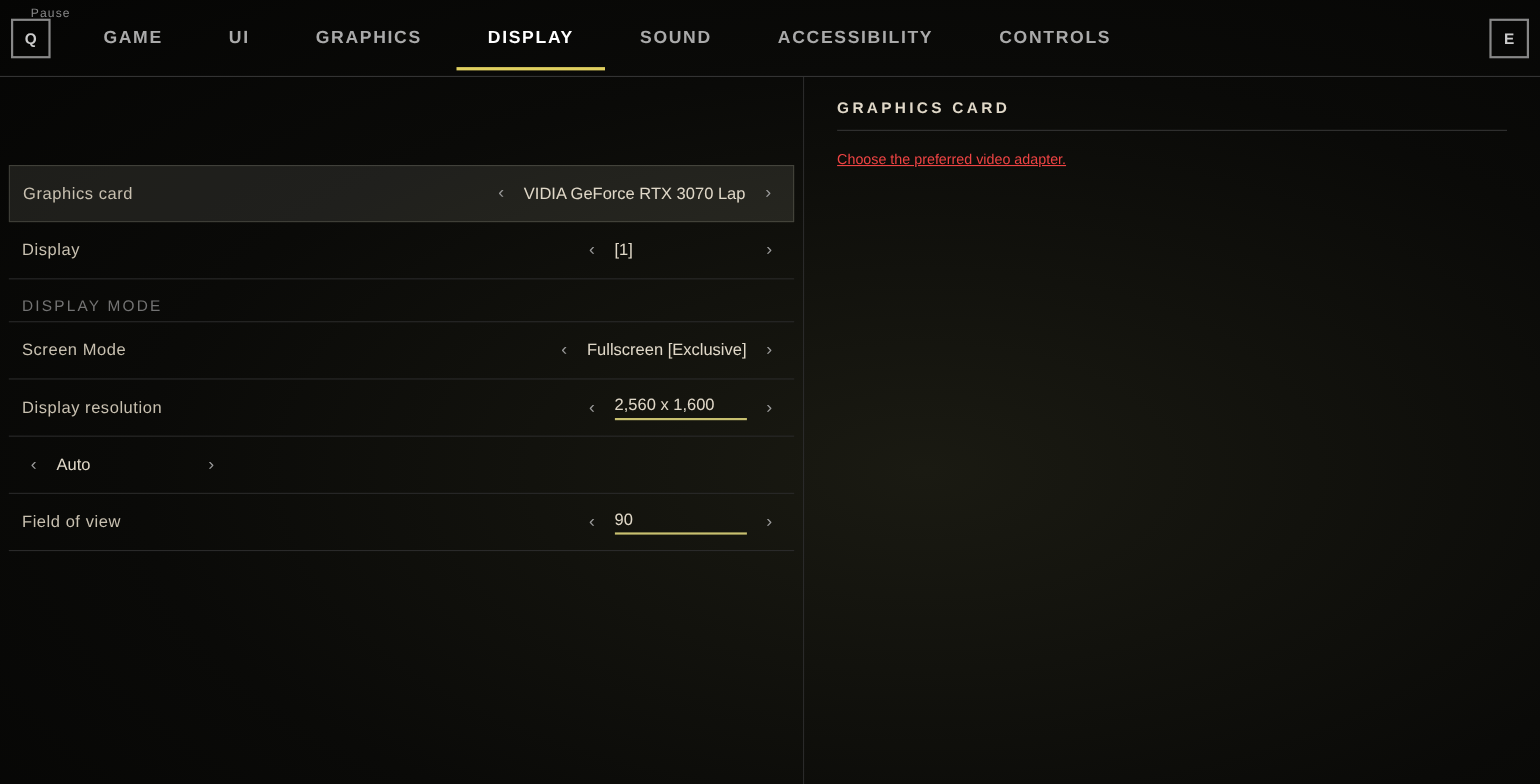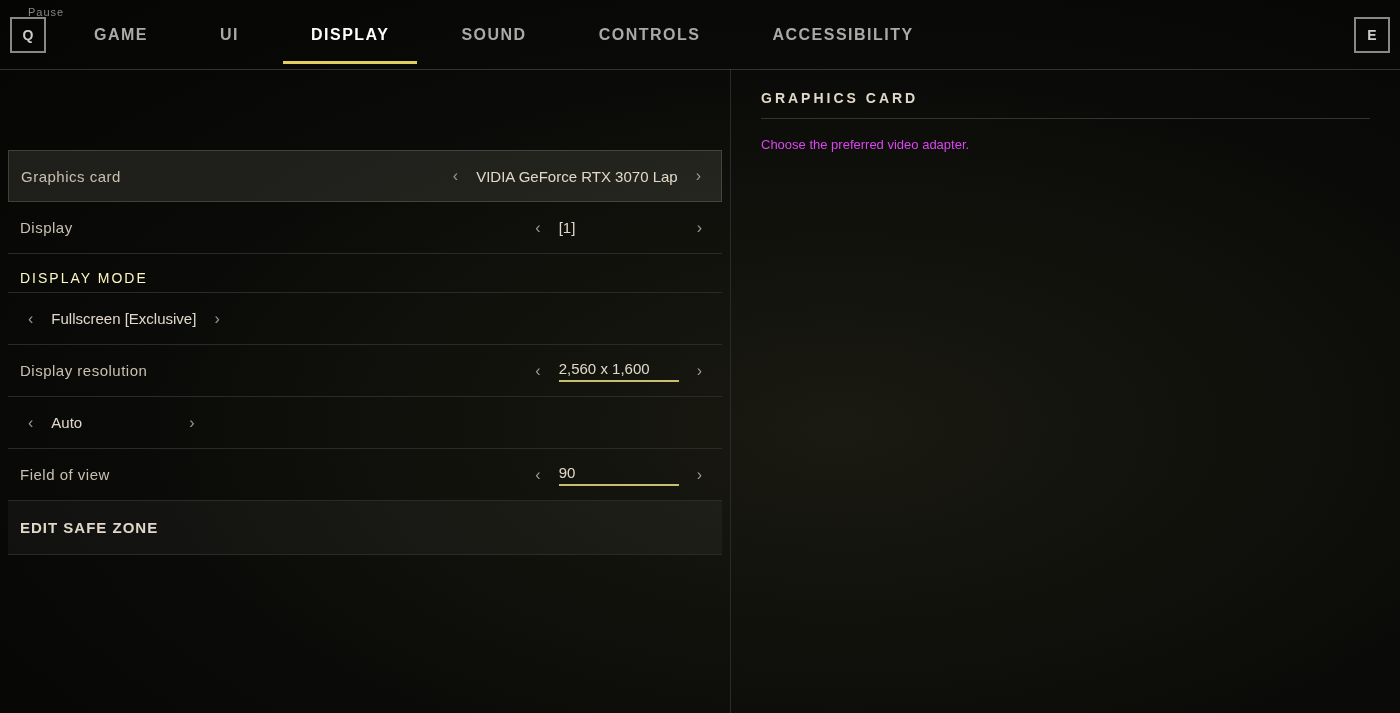--- a/index.html
+++ b/index.html
@@ -50,21 +50,21 @@
       font-size: 14px;
       font-weight: bold;
       margin-right: 20px;
       cursor: pointer;
       flex-shrink: 0;
     }
 
     .nav-tabs {
       display: flex;
       flex: 1;
-      gap: 16px;
+      gap: 4px;
     }
 
     .nav-tab {
       padding: 8px 28px;
       font-size: 16px;
       font-weight: 600;
       color: #aaa;
       cursor: pointer;
       letter-spacing: 1.5px;
       text-transform: uppercase;
@@ -180,21 +180,21 @@
       display: block;
       height: 2px;
       background: #c8c070;
       margin-top: 3px;
     }
 
     
     .section-header {
       padding: 16px 12px 6px 12px;
       font-size: 14px;
-      color: #fef9c3;
+      color: #737373;
       letter-spacing: 2px;
       text-transform: uppercase;
       border-bottom: 1px solid #2a2a2a;
     }
 
     
     .edit-safe-zone-row {
       display: flex;
       align-items: center;
       padding: 18px 12px;
@@ -224,46 +224,48 @@
       color: #e0d8c8;
       letter-spacing: 3px;
       text-transform: uppercase;
       padding-bottom: 12px;
       border-bottom: 1px solid #333;
       margin-bottom: 16px;
     }
 
     .info-description {
       font-size: 13px;
-      color: #d946ef;
+      color: #ef4444;
       line-height: 1.5;
+      text-decoration: underline;
     }
 
     
     .graphics-card-row {
       background: rgba(220,215,195,0.08);
       border: 1px solid rgba(220,215,195,0.15);
     }
 
   </style>
 </head>
 <body>
 
 <div class="pause-label">Pause</div>
 
 <nav class="top-nav">
   <div class="nav-q-btn">Q</div>
 
   <div class="nav-tabs">
     <div class="nav-tab">Game</div>
     <div class="nav-tab">UI</div>
+    <div class="nav-tab">Graphics</div>
     <div class="nav-tab active">Display</div>
     <div class="nav-tab">Sound</div>
+    <div class="nav-tab">Accessibility</div>
     <div class="nav-tab">Controls</div>
-    <div class="nav-tab">Accessibility</div>
   </div>
 
   <div class="nav-e-btn">E</div>
 </nav>
 
 <div class="main-area">
 
   <div class="left-panel">
 
     <div class="setting-row graphics-card-row highlighted">
@@ -280,20 +282,21 @@
       <div class="setting-control">
         <span class="arrow-btn">‹</span>
         <span class="setting-value">[1]</span>
         <span class="arrow-btn">›</span>
       </div>
     </div>
 
     <div class="section-header">Display mode</div>
 
     <div class="setting-row">
+      <span class="setting-label">Screen Mode</span>
       <div class="setting-control">
         <span class="arrow-btn">‹</span>
         <span class="setting-value">Fullscreen [Exclusive]</span>
         <span class="arrow-btn">›</span>
       </div>
     </div>
 
     <div class="setting-row">
       <span class="setting-label">Display resolution</span>
       <div class="setting-control">
@@ -314,23 +317,20 @@
 
     <div class="setting-row">
       <span class="setting-label">Field of view</span>
       <div class="setting-control">
         <span class="arrow-btn">‹</span>
         <span class="setting-value underlined">90</span>
         <span class="arrow-btn">›</span>
       </div>
     </div>
 
-    <div class="edit-safe-zone-row">
-      <span class="edit-safe-zone-label">EDIT SAFE ZONE</span>
-    </div>
 
 
   </div>
 
   <div class="right-panel">
     <div class="info-title">GRAPHICS CARD</div>
     <div class="info-description">Choose the preferred video adapter.</div>
   </div>
 
 </div>

